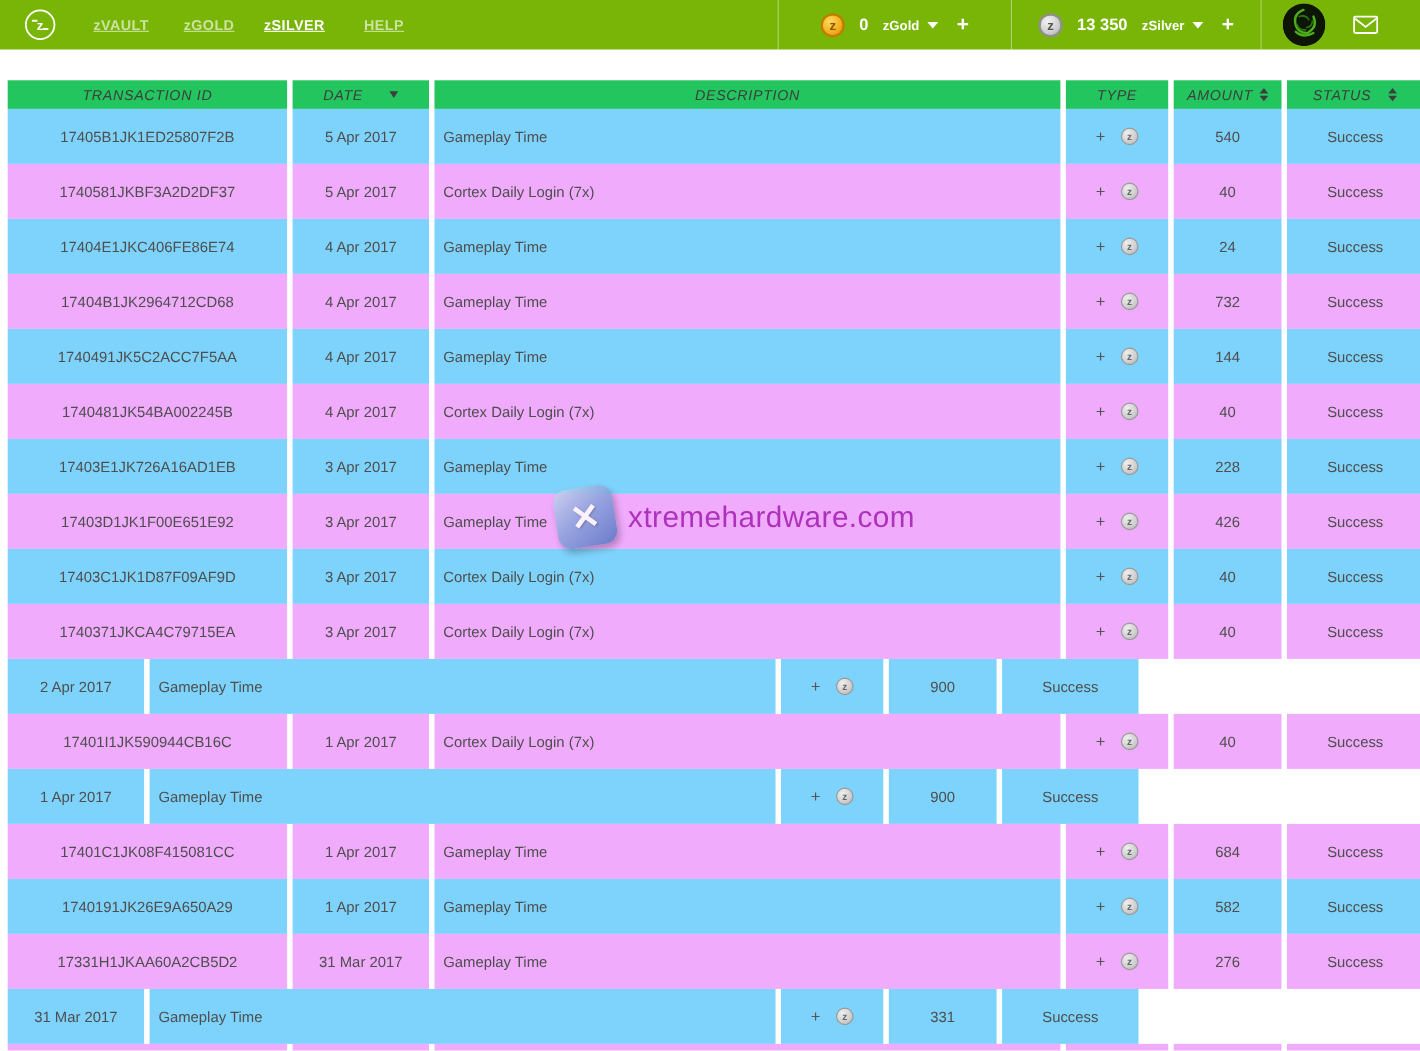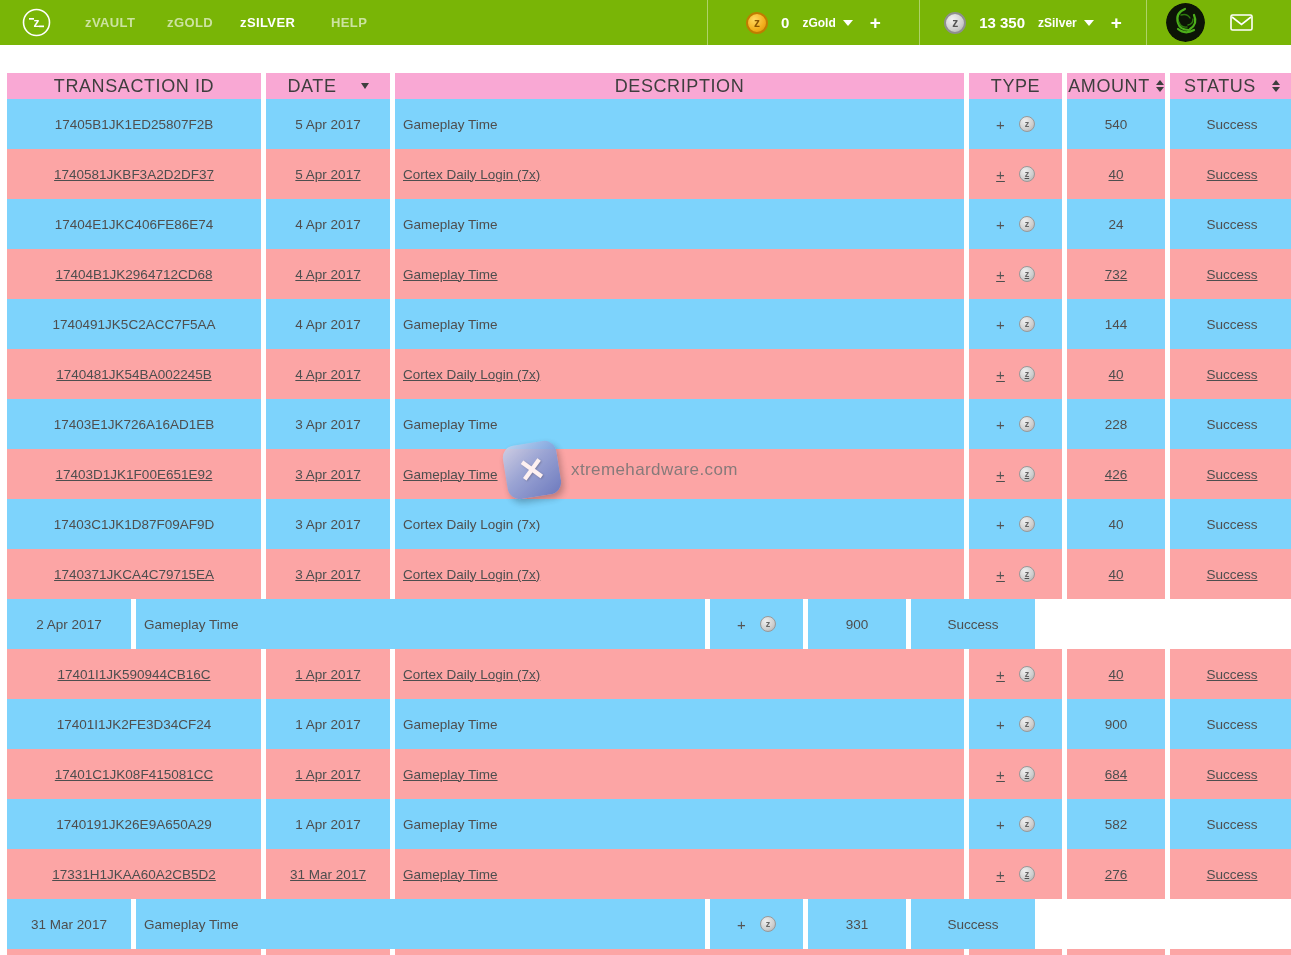--- a/index.html
+++ b/index.html
@@ -4,21 +4,21 @@
 <style>
   * { margin:0; padding:0; box-sizing:border-box; }
   html,body { width:1291px; height:955px; background:#ffffff; overflow:hidden;
               font-family:"Liberation Sans", sans-serif; }
 
   
   .topbar { position:relative; width:1291px; height:45px; background:#79b506; }
   .logo-btn { position:absolute; left:21px; top:7px; width:31px; height:31px; cursor:pointer; }
   .nav-item { position:absolute; top:0; height:45px; line-height:45px;
               font-size:13px; font-weight:bold; letter-spacing:.4px;
-              color:rgba(255,255,255,.62); cursor:pointer; }
+              color:rgba(255,255,255,.62); cursor:pointer;text-decoration:underline; }
   .nav-item.active { color:#ffffff; }
   .nav-zvault { left:85px; } .nav-zgold { left:167px; }
   .nav-zsilver { left:240px; } .nav-help { left:331px; }
 
   .vdiv { position:absolute; top:0; width:1px; height:45px; background:rgba(255,255,255,.4); }
   .vdiv1 { left:707px; } .vdiv2 { left:919px; } .vdiv3 { left:1146px; }
 
   .wallet { position:absolute; top:0; height:45px; display:flex; align-items:center;
             justify-content:center; }
   .wallet-gold { left:708px; width:211px; }
@@ -43,27 +43,27 @@
   .trow, .thead { display:flex; margin-left:7px; }
   .cell { flex:none; display:flex; align-items:center; justify-content:center;
           margin-right:5px; overflow:hidden; }
   .c-id     { width:254px; }
   .c-date   { width:124px; }
   .c-desc   { width:569px; justify-content:flex-start; padding-left:8px; }
   .c-type   { width:93px;  }
   .c-amount { width:98px;  }
   .c-status { width:124px; margin-right:0; }
 
-  .thead .cell { height:26px; background:#f9a8d4; color:#3e3e3e; font-size:18px;
-                 letter-spacing:.6px; cursor:pointer; }
+  .thead .cell { height:26px; background:#22c55e; color:#3e3e3e; font-size:13px;
+                 letter-spacing:.6px; cursor:pointer;font-style:italic; }
   .thead .c-desc { justify-content:center; padding-left:0; }
 
   .trow .cell { height:50px; font-size:13.5px; color:#4e4e4e; }
   .trow.odd  .cell { background:#7dd3fc; }
-  .trow.even .cell { background:#fca5a5;text-decoration:underline; }
+  .trow.even .cell { background:#f0abfc; }
   .trow.partial { height:6px; }
   .trow.partial .cell { height:6px; }
 
   .sort-desc { width:0; height:0; border-left:4px solid transparent; border-right:4px solid transparent;
                border-top:6px solid #3e3e3e; margin-left:24px; }
   .sort-both { display:inline-flex; flex-direction:column; margin-left:6px; }
   .sort-both i { display:block; width:0; height:0; border-left:4px solid transparent;
                  border-right:4px solid transparent; }
   .sort-both .up { border-bottom:5px solid #3e3e3e; margin-bottom:2px; }
   .sort-both .dn { border-top:5px solid #3e3e3e; }
@@ -74,21 +74,21 @@
               border:1px solid #999; color:#666; font-size:9px; }
 
   
   .watermark { position:absolute; left:505px; top:443px; display:flex; align-items:center;
                opacity:.85; pointer-events:none; z-index:5; }
   .wm-badge { width:54px; height:54px; border-radius:12px;
               background:linear-gradient(145deg,#c9d6ee 0%, #8aa4dc 45%, #5573c3 100%);
               transform:rotate(-9deg); display:flex; align-items:center; justify-content:center;
               box-shadow:2px 4px 7px rgba(0,0,0,.3); color:#ffffff; font-size:32px; font-weight:bold;
               text-shadow:1px 1px 2px rgba(0,0,0,.25); }
-  .wm-text { margin-left:12px; font-size:17px; color:#737373; letter-spacing:.4px; }
+  .wm-text { margin-left:12px; font-size:27px; color:#a21caf; letter-spacing:.4px; }
 </style>
 </head>
 <body>
 
 <div class="topbar">
 
   <div class="logo-btn">
     <svg width="31" height="31" viewBox="0 0 31 31">
       <circle cx="15.5" cy="15.5" r="13" fill="none" stroke="#ffffff" stroke-width="1.6"></circle>
       <text x="15.5" y="20" text-anchor="middle" font-size="12" font-weight="bold" fill="#ffffff">z</text>
@@ -304,21 +304,20 @@
     <div class="cell c-date">1 Apr 2017</div>
     <div class="cell c-desc">Cortex Daily Login (7x)</div>
     <div class="cell c-type">
       <span class="plus-sign">+</span>
       <span class="coin coin-row">z</span>
     </div>
     <div class="cell c-amount">40</div>
     <div class="cell c-status">Success</div>
   </div>
       <div class="trow odd">
-    <div class="cell c-id">17401I1JK2FE3D34CF24</div>
     <div class="cell c-date">1 Apr 2017</div>
     <div class="cell c-desc">Gameplay Time</div>
     <div class="cell c-type">
       <span class="plus-sign">+</span>
       <span class="coin coin-row">z</span>
     </div>
     <div class="cell c-amount">900</div>
     <div class="cell c-status">Success</div>
   </div>
       <div class="trow even">

